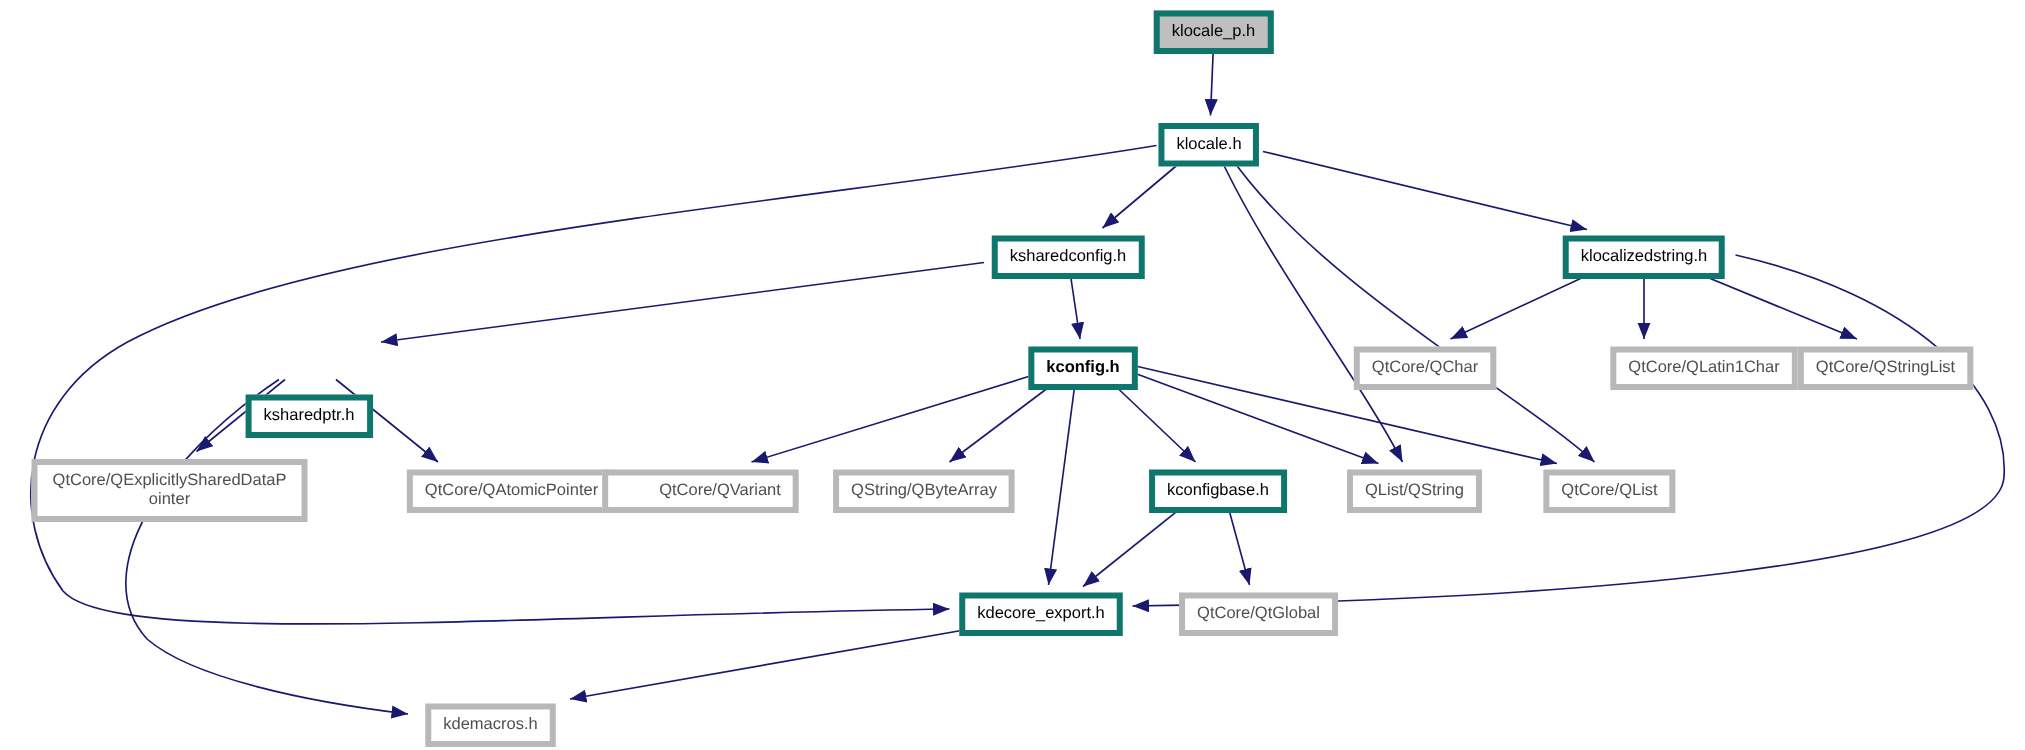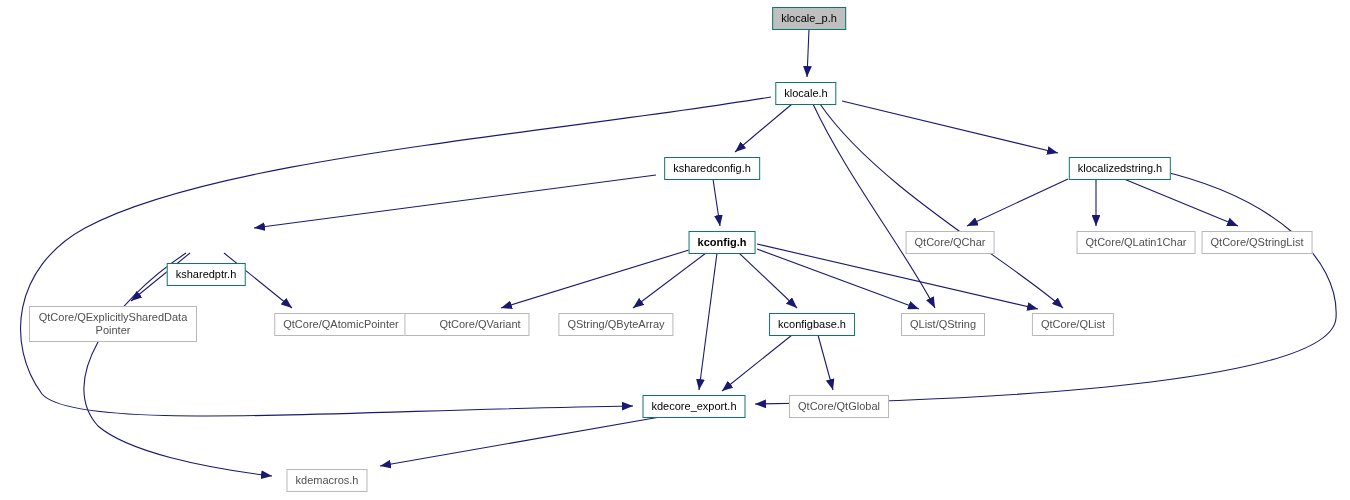--- a/index.html
+++ b/index.html
@@ -18,42 +18,42 @@
   }
   .edge {
     fill: none;
     stroke: #191970;
     stroke-width: 1.1px;
   }
   .node {
     position: absolute;
     transform: translateX(-50%);
     background: #ffffff;
-    border: 1px solid #0f766e;
+    border: 4px solid #0f766e;
     color: #000000;
     font-size: 11px;
     line-height: 13px;
     padding: 4px 8px;
     white-space: nowrap;
     text-align: center;
     box-sizing: border-box;
     cursor: pointer;
   }
   .node.root {
     background: #bfbfbf;
     cursor: default;
   }
   .node.external {
     border-color: #b8b8b8;
     color: #4f4f4f;
     cursor: default;
   }
   .node.wrap {
     white-space: normal;
-    width: 168px;
+    width: 184px;
     overflow-wrap: anywhere;
     word-break: break-all;
   }
 </style>
 </head>
 <body>
 
 <div id="canvas">
 
   <svg id="edges" viewBox="0 0 1350 500" xmlns="http://www.w3.org/2000/svg">
@@ -84,21 +84,21 @@
     <path class="edge" d="M1068,179 L967,226" marker-end="url(#arrow)"></path>
     <path class="edge" d="M1096,179 L1096,226" marker-end="url(#arrow)"></path>
     <path class="edge" d="M1124,179 L1238,226" marker-end="url(#arrow)"></path>
     <path class="edge" d="M1157,170 C1272,196 1340,258 1336,318 C1332,378 1040,400 755,404" marker-end="url(#arrow)"></path>
     <path class="edge" d="M660,417 L380,466" marker-end="url(#arrow)"></path>
   </svg>
 
   <div class="node root" style="left:809px; top:7px;">klocale_p.h</div>
   <div class="node internal" style="left:806px; top:82px;">klocale.h</div>
   <div class="node internal" style="left:712px; top:157px;">ksharedconfig.h</div>
-  <div class="node internal" style="left:1120px; top:157px;">klocalizedstring.h</div>
+  <div class="node internal" style="left:1096px; top:157px;">klocalizedstring.h</div>
   <div class="node internal" style="left:206px; top:231px;margin-top:32px;">ksharedptr.h</div>
   <div class="node internal" style="left:722px; top:231px;font-weight:bold;">kconfig.h</div>
   <div class="node external" style="left:950px; top:231px;">QtCore/QChar</div>
   <div class="node external" style="left:1096px; top:231px;margin-left:40px;">QtCore/QLatin1Char</div>
   <div class="node external" style="left:1257px; top:231px;">QtCore/QStringList</div>
   <div class="node external wrap" style="left:113px; top:306px;">QtCore/QExplicitlySharedDataPointer</div>
   <div class="node external" style="left:302px; top:313px;margin-left:39px;">QtCore/QAtomicPointer</div>
   <div class="node external" style="left:467px; top:313px;padding-left:34px;">QtCore/QVariant</div>
   <div class="node external" style="left:616px; top:313px;">QString/QByteArray</div>
   <div class="node internal" style="left:812px; top:313px;">kconfigbase.h</div>

